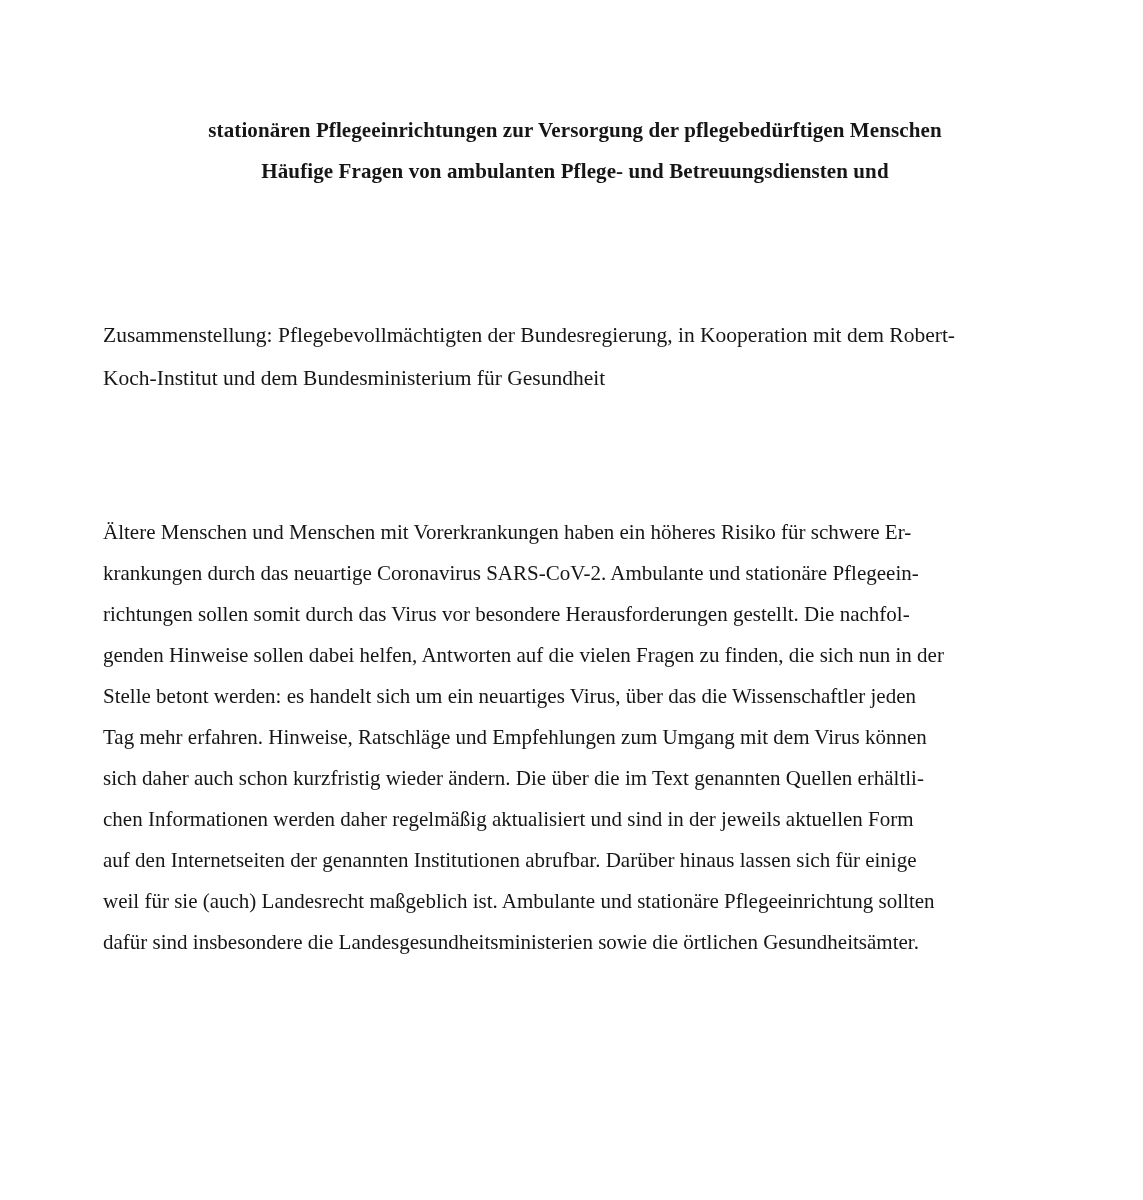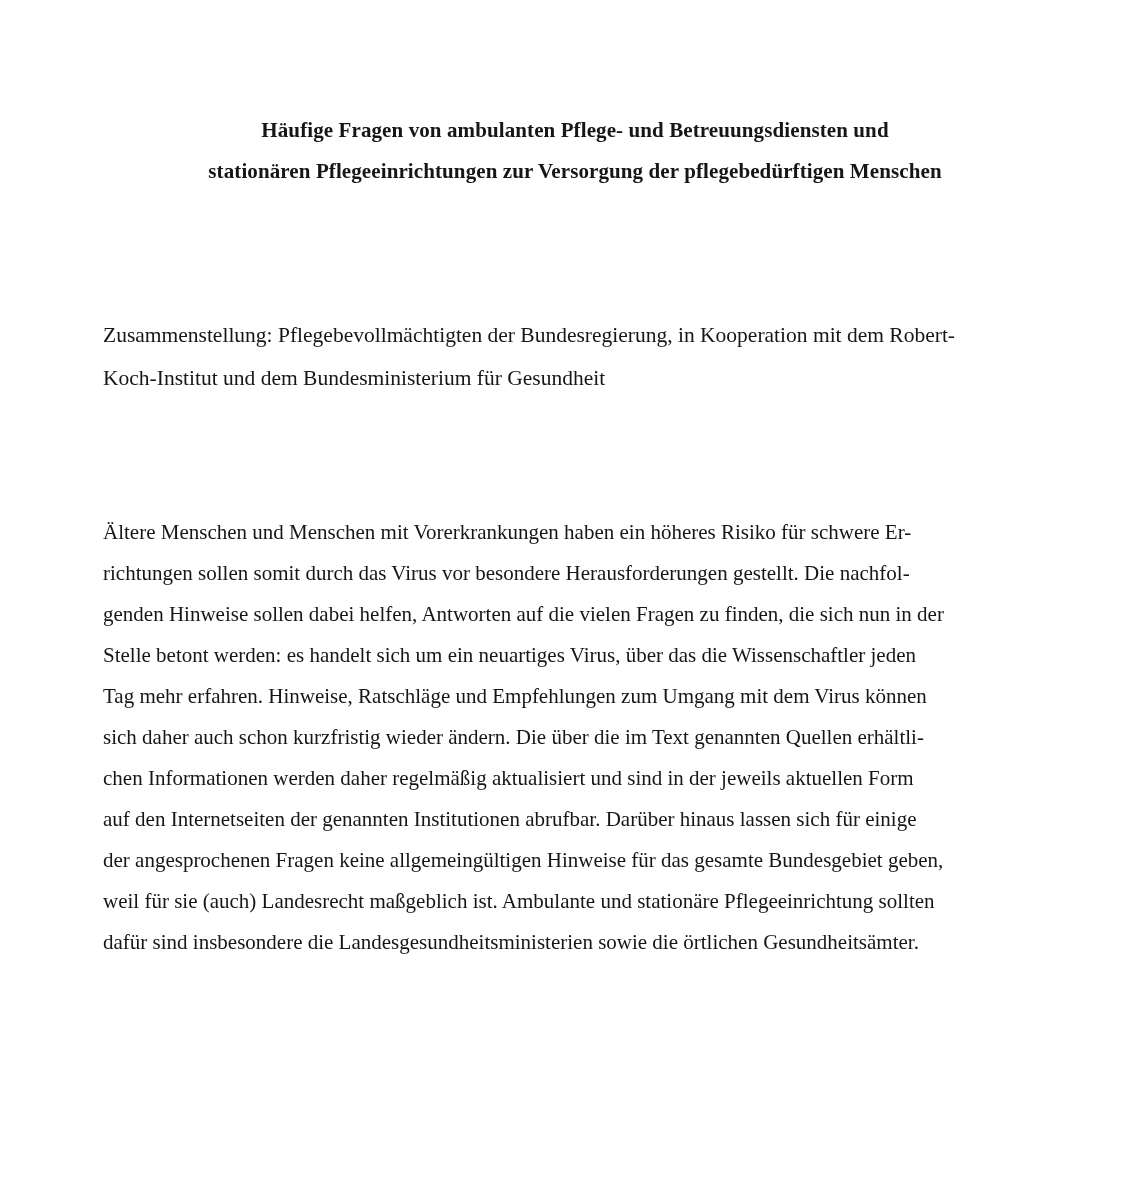--- a/index.html
+++ b/index.html
@@ -46,37 +46,37 @@
     white-space: nowrap;
   }
 </style>
 </head>
 <body>
 
 <div class="page">
   <div class="content">
 
     <div class="doc-title">
+      <div class="tline">stationären Pflegeeinrichtungen zur Versorgung der pflegebedürftigen Menschen</div>
       <div class="tline">Häufige Fragen von ambulanten Pflege- und Betreuungsdiensten und</div>
-      <div class="tline">stationären Pflegeeinrichtungen zur Versorgung der pflegebedürftigen Menschen</div>
     </div>
 
     <div class="doc-subtitle">
       <div class="sline">Zusammenstellung: Pflegebevollmächtigten der Bundesregierung, in Kooperation mit dem Robert-</div>
       <div class="sline">Koch-Institut und dem Bundesministerium für Gesundheit</div>
     </div>
 
     <div class="doc-body">
       <div class="bline">Ältere Menschen und Menschen mit Vorerkrankungen haben ein höheres Risiko für schwere Er-</div>
+      <div class="bline">krankungen durch das neuartige Coronavirus SARS-CoV-2. Ambulante und stationäre Pflegeein-</div>
       <div class="bline">richtungen sollen somit durch das Virus vor besondere Herausforderungen gestellt. Die nachfol-</div>
       <div class="bline">genden Hinweise sollen dabei helfen, Antworten auf die vielen Fragen zu finden, die sich nun in der</div>
       <div class="bline">Stelle betont werden: es handelt sich um ein neuartiges Virus, über das die Wissenschaftler jeden</div>
       <div class="bline">Tag mehr erfahren. Hinweise, Ratschläge und Empfehlungen zum Umgang mit dem Virus können</div>
       <div class="bline">sich daher auch schon kurzfristig wieder ändern. Die über die im Text genannten Quellen erhältli-</div>
       <div class="bline">chen Informationen werden daher regelmäßig aktualisiert und sind in der jeweils aktuellen Form</div>
       <div class="bline">auf den Internetseiten der genannten Institutionen abrufbar. Darüber hinaus lassen sich für einige</div>
-      <div class="bline">der angesprochenen Fragen keine allgemeingültigen Hinweise für das gesamte Bundesgebiet geben,</div>
       <div class="bline">weil für sie (auch) Landesrecht maßgeblich ist. Ambulante und stationäre Pflegeeinrichtung sollten</div>
       <div class="bline">dafür sind insbesondere die Landesgesundheitsministerien sowie die örtlichen Gesundheitsämter.</div>
     </div>
 
   </div>
 </div>
 
 </body></html>

